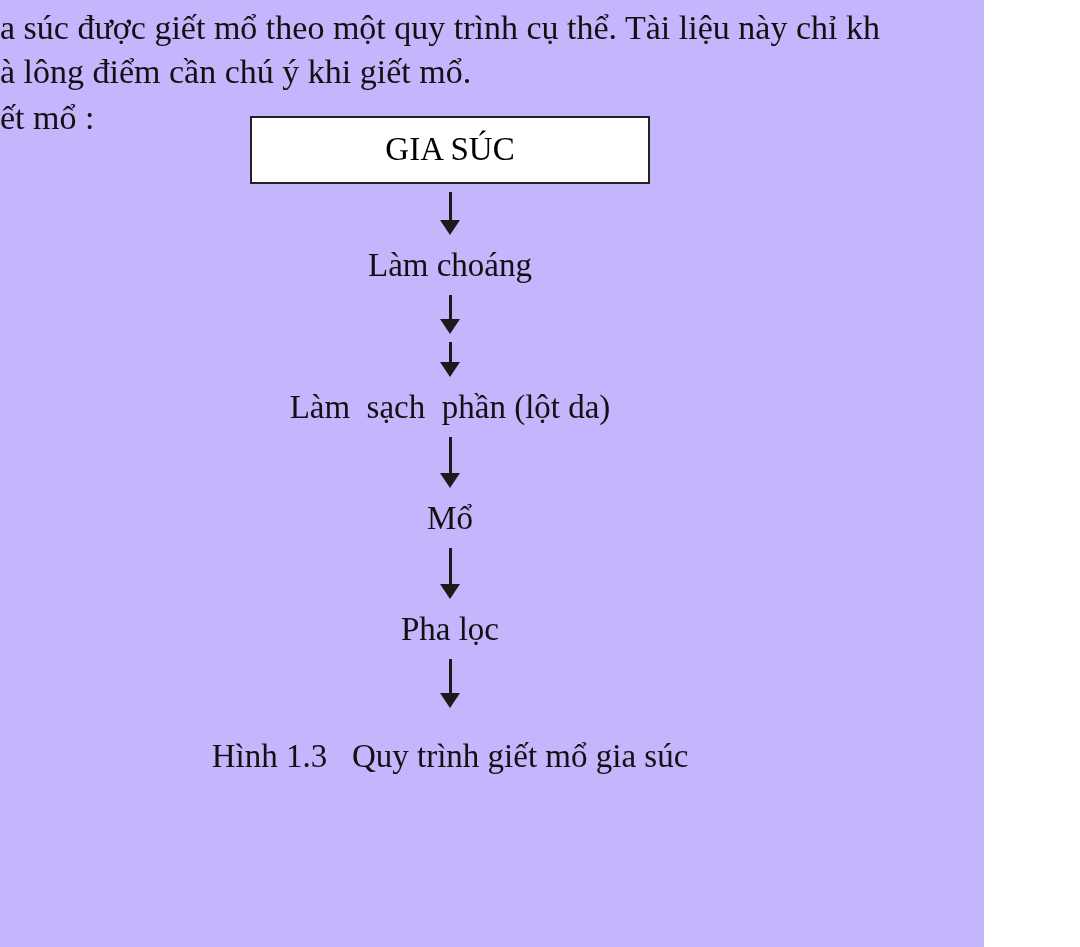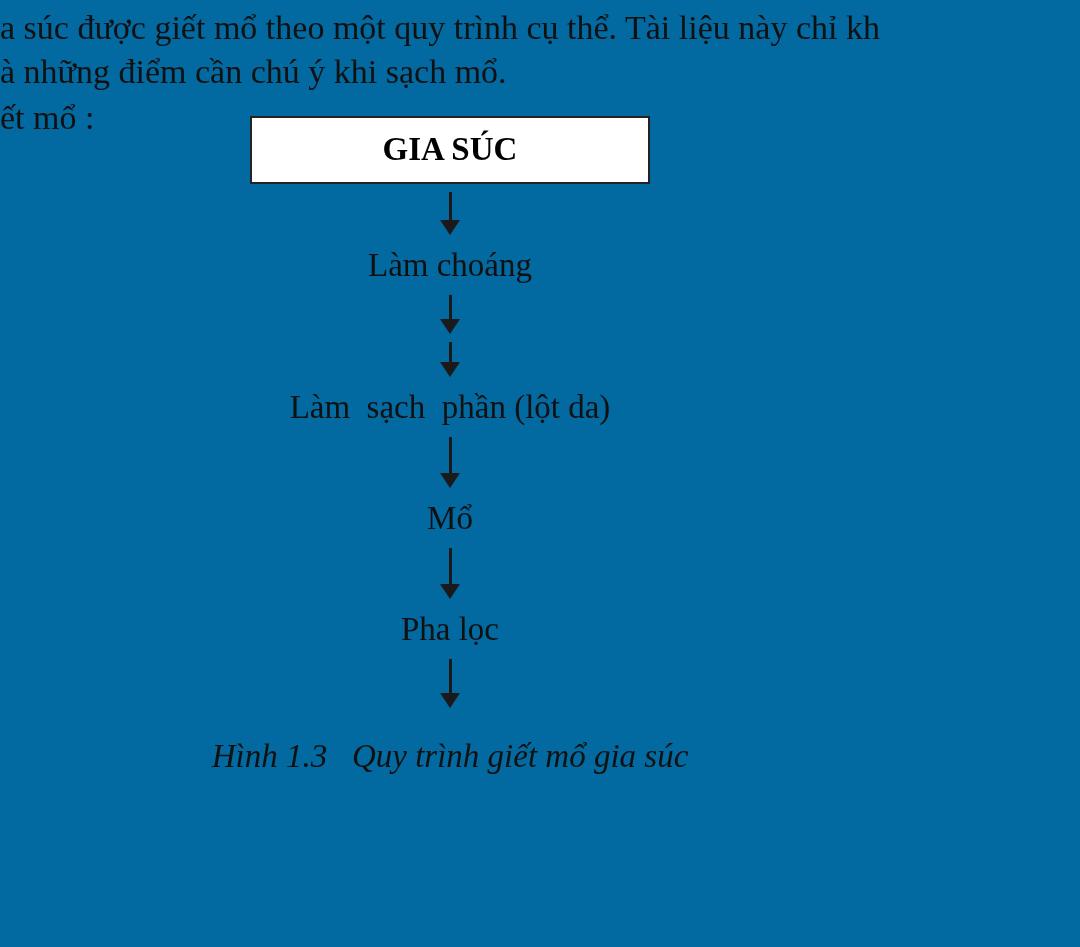--- a/index.html
+++ b/index.html
@@ -6,23 +6,23 @@
   html, body {
     width: 1080px;
     height: 947px;
     background: #ffffff;
     overflow: hidden;
     font-family: "Liberation Serif", "DejaVu Serif", serif;
     color: #000000;
   }
   .page {
     position: relative;
-    width: 1080px;
+    width: 984px;
     height: 947px;
-    background: #0369a1;
+    background: #c4b5fd;
   }
   .textline {
     position: absolute;
     left: 0;
     white-space: nowrap;
     font-size: 34px;
     line-height: 44px;
     color: #111111;
   }
   .line1 { top: 6px; }
@@ -40,21 +40,21 @@
     gap: 8px;
   }
   .boxnode {
     border: 2px solid #222222;
     background: #ffffff;
     text-align: center;
     font-size: 33px;
     line-height: 1.2;
     white-space: pre;
   }
-  .box1 { width: 400px; padding: 12px 0; font-weight: bold; }
+  .box1 { width: 400px; padding: 12px 0; }
   .box2 { width: 492px; padding: 16px 0; font-size: 34px; }
 
   .textnode {
     font-size: 33px;
     line-height: 44px;
     text-align: left;
     white-space: pre;
     color: #111111;
   }
 
@@ -79,33 +79,32 @@
   .a1 .shaft { height: 28px; }
   .a2 .shaft { height: 24px; }
   .a3 .shaft { height: 20px; }
   .a4 .shaft { height: 36px; }
   .a5 .shaft { height: 36px; }
   .a6 .shaft { height: 34px; }
 
   .caption {
     margin-top: 22px;
     font-size: 33px;
-    font-style: italic;
     white-space: pre;
     text-align: center;
     color: #111111;
   }
 </style>
 </head>
 <body>
 
 <div class="page">
 
   <div class="textline line1">a súc được giết mổ theo một quy trình cụ thể. Tài liệu này chỉ kh</div>
-  <div class="textline line2">à những điểm cần chú ý khi sạch mổ.</div>
+  <div class="textline line2">à lông điểm cần chú ý khi giết mổ.</div>
   <div class="textline line3">ết mổ :</div>
 
   <div class="flow">
 
     <div class="boxnode box1">GIA SÚC</div>
 
     <div class="arrow a1">
       <span class="shaft"></span>
       <span class="head"></span>
     </div>

